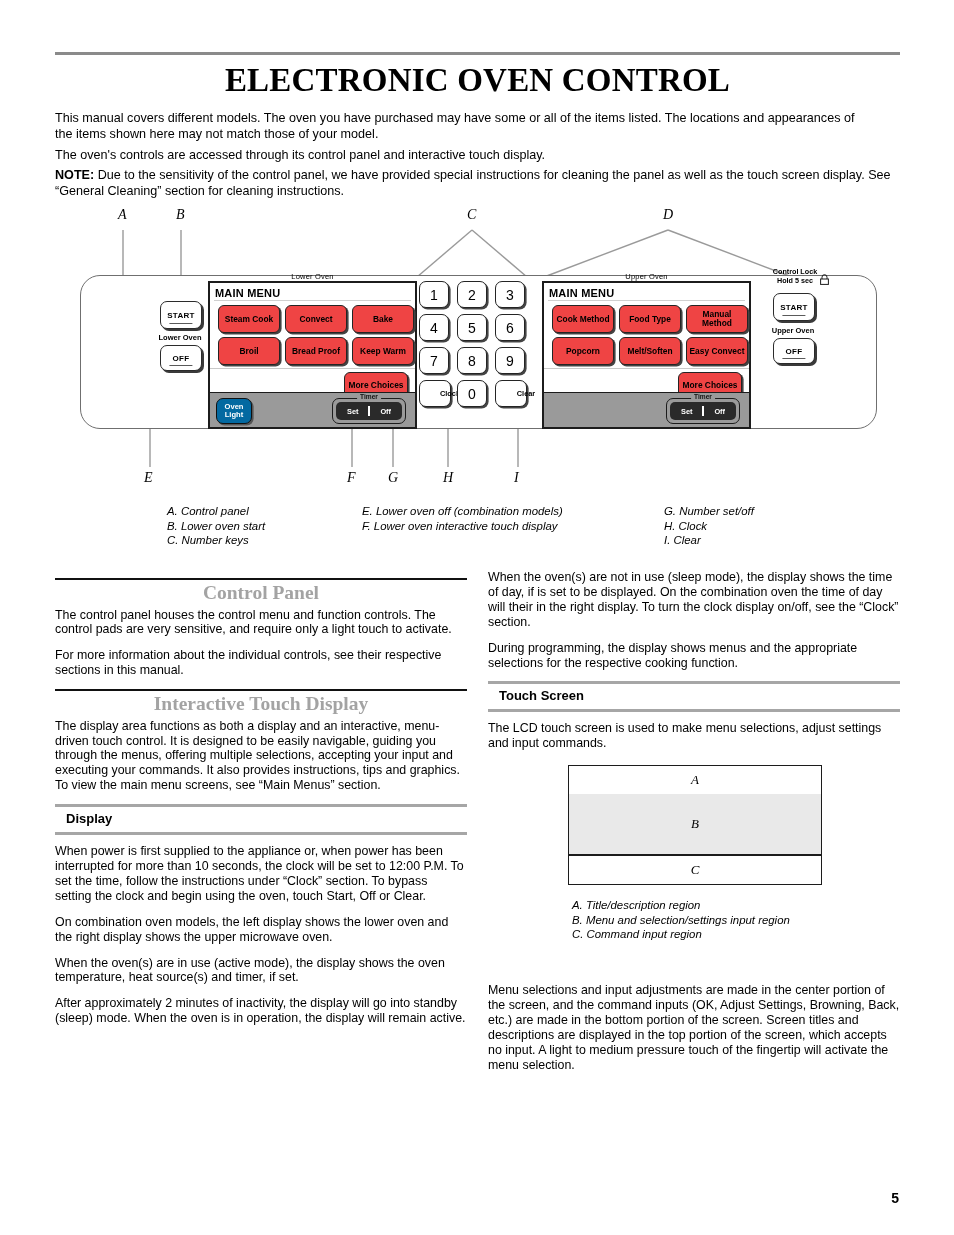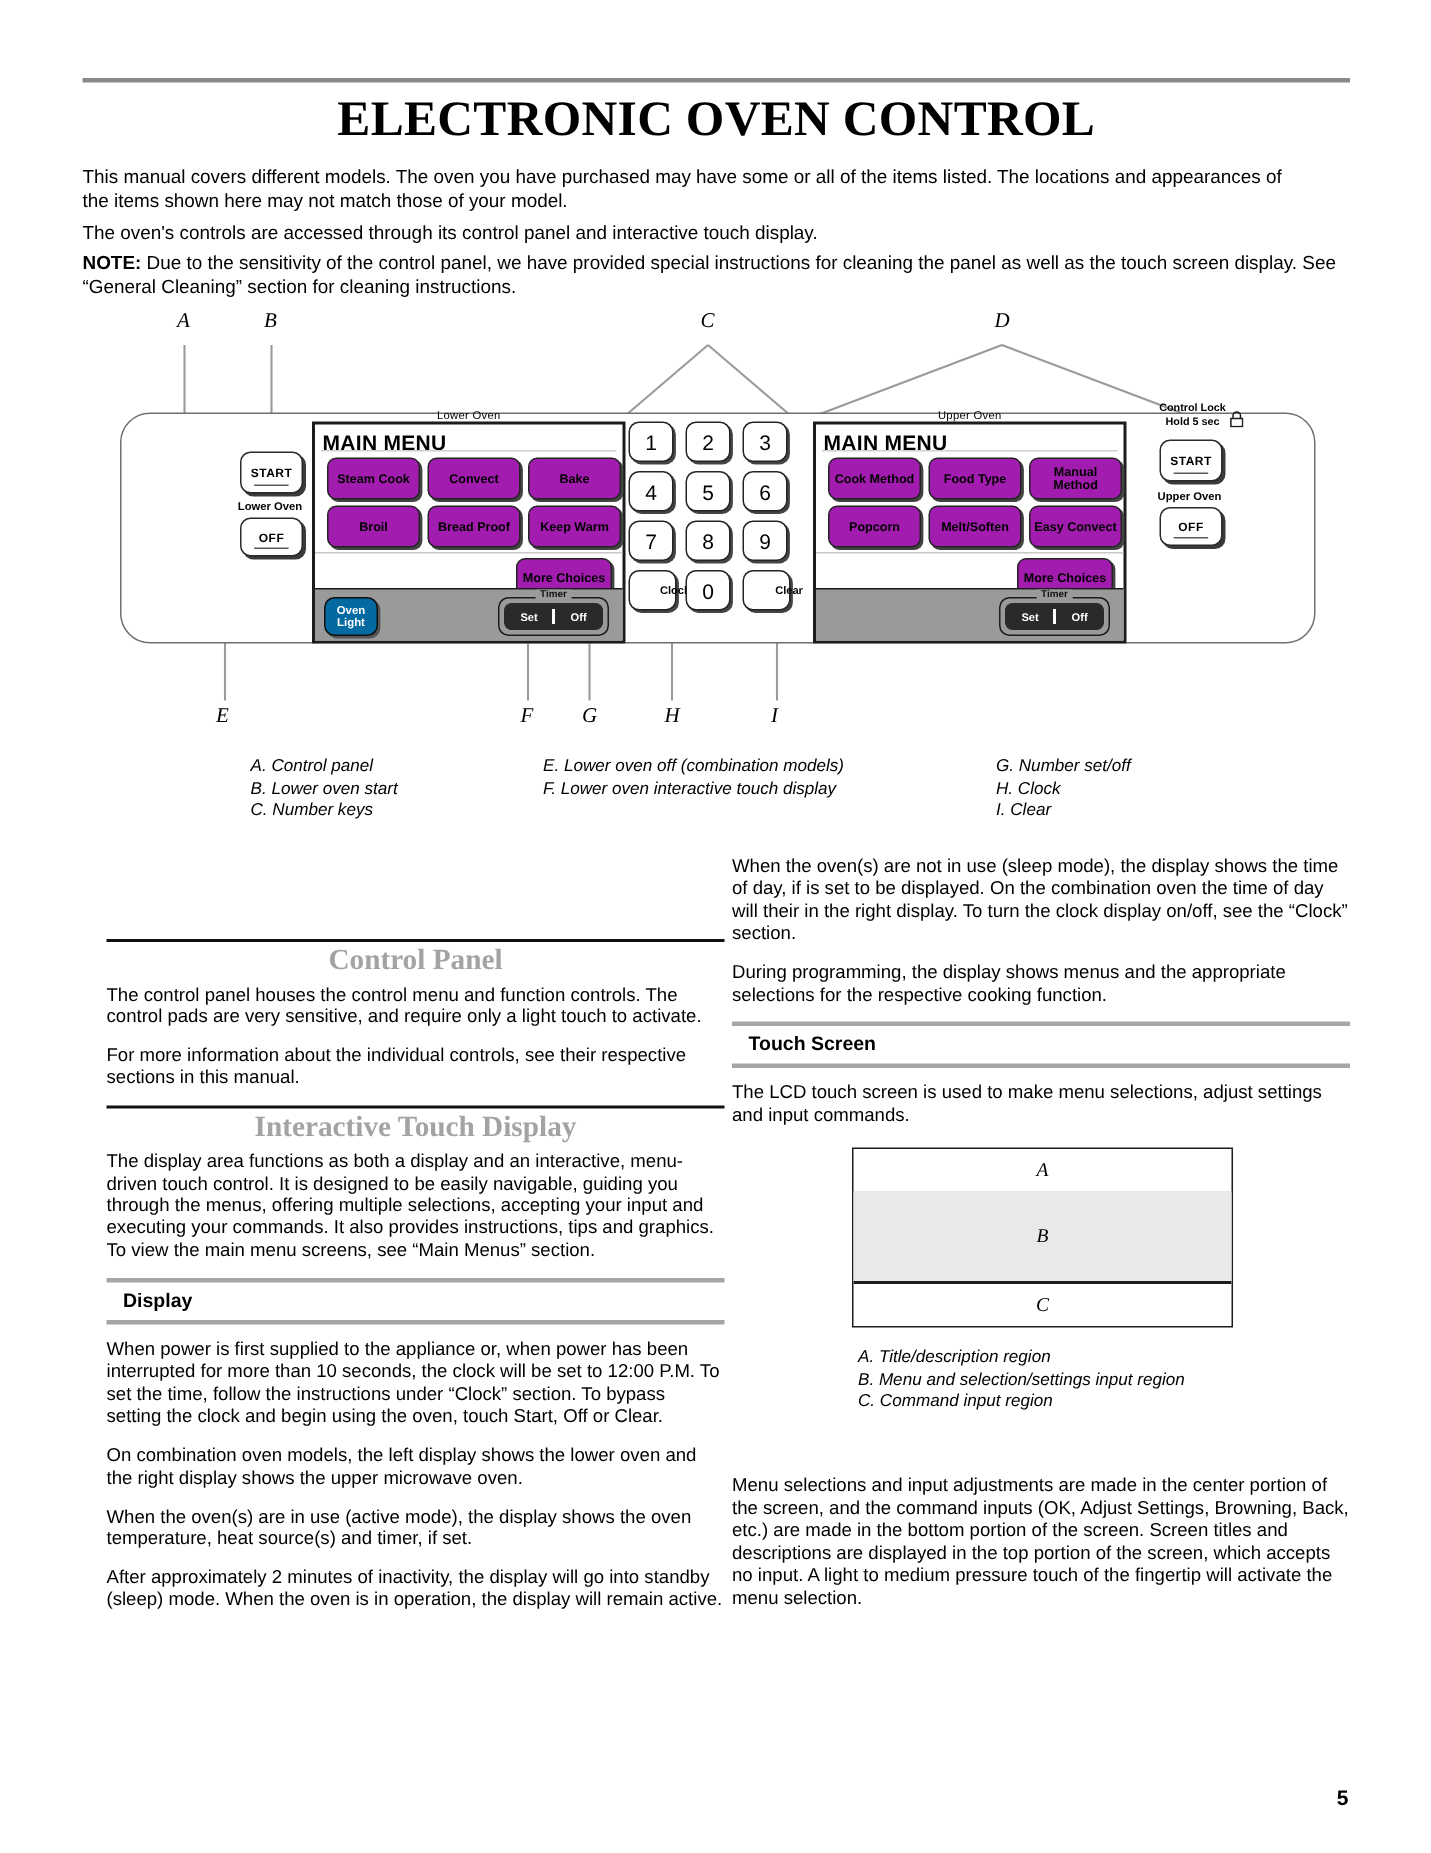--- a/index.html
+++ b/index.html
@@ -27,24 +27,24 @@
 
   .btn3d{position:absolute;border:1.6px solid #2b2b2b;border-radius:7px;background:#fff;
     box-shadow:2px 2px 0 0 #3a3a3a;display:flex;align-items:center;justify-content:center;
     font-size:8px;font-weight:bold;letter-spacing:.3px;}
   .btn3d .uline{position:absolute;left:50%;transform:translateX(-50%);bottom:4px;width:58%;height:1.5px;background:#5a5a5a;}
   .sidelbl{position:absolute;font-size:7.5px;font-weight:bold;text-align:center;white-space:nowrap;}
 
   
   .oven{position:absolute;border:2.2px solid #1c1c1c;background:#fff;}
   .oven-cap{position:absolute;font-size:7.5px;text-align:center;width:100%;top:-11px;left:0;letter-spacing:.2px;}
-  .mm{position:absolute;left:5px;top:4px;font-size:14px;font-weight:bold;letter-spacing:.2px;}
+  .mm{position:absolute;left:5px;top:4px;font-size:11px;font-weight:bold;letter-spacing:.2px;}
   .mmrule{position:absolute;left:4px;right:4px;top:17px;height:1px;background:#d0d0d0;}
   .keyrow{position:absolute;display:flex;gap:5px;}
-  .key{border:1.5px solid #242424;border-radius:6px;background:#a21caf;box-shadow:1.6px 1.6px 0 0 #444;
+  .key{border:1.5px solid #242424;border-radius:6px;background:#ef4444;box-shadow:1.6px 1.6px 0 0 #444;
     display:flex;align-items:center;justify-content:center;text-align:center;font-size:8.4px;font-weight:bold;line-height:9px;}
   .divline{position:absolute;left:0;right:0;height:1px;background:#c9c9c9;}
   .graystrip{position:absolute;left:0;right:0;bottom:0;background:#9a9a9a;border-top:1.6px solid #1c1c1c;}
   .darkbtn{position:absolute;background:#0369a1;border:1.4px solid #111;border-radius:7px;color:#fff;
     box-shadow:1.6px 1.6px 0 0 #555;display:flex;align-items:center;justify-content:center;
     text-align:center;font-size:7.6px;font-weight:bold;line-height:8.4px;}
   .timerbox{position:absolute;border:1.6px solid #1c1c1c;border-radius:7px;}
   .timerlbl{position:absolute;top:-6px;left:50%;transform:translateX(-50%);background:#9a9a9a;
     padding:0 3px;font-size:6.6px;font-weight:bold;color:#111;white-space:nowrap;}
   .setoff{position:absolute;left:3px;right:3px;top:3px;bottom:3px;background:#2a2a2a;border-radius:5px;
@@ -57,21 +57,21 @@
   .numkey.small{font-size:7.4px;font-weight:bold;padding-left:30px;}
 
   .lockwrap{position:absolute;font-size:7.2px;font-weight:bold;line-height:9px;text-align:center;white-space:nowrap;}
 
   
   .legend{position:absolute;font-family:"Liberation Sans",sans-serif;font-style:italic;font-size:11.4px;line-height:14.6px;}
   .legend .ind{padding-left:11px;text-indent:-11px;}
 
   
   .col{position:absolute;width:412px;font-size:12.4px;line-height:14.9px;}
-  .colL{left:71px;top:578px;margin-top:48px;}
+  .colL{left:55px;top:578px;}
   .colR{left:488px;top:570px;}
   .rule-black{height:1.6px;background:#111;margin:0 0 6px 0;}
   .rule-gray{height:3px;background:#a6a6a6;}
   .h1s{font-family:"Liberation Serif",serif;font-weight:bold;font-size:19.5px;color:#a3a3a3;text-align:center;margin:2px 0 7px 0;}
   .h2s{font-size:13px;font-weight:bold;padding:5px 0 5px 11px;}
   .para{margin:0 0 11px 0;}
 
   .tsdiag{position:absolute;left:568px;top:765px;width:252px;height:118px;border:1.3px solid #1c1c1c;background:#fff;}
   .ts-a{position:absolute;left:0;top:0;right:0;height:28px;border-bottom:1.3px solid #1c1c1c;}
   .ts-b{position:absolute;left:0;top:28px;right:0;height:60px;background:#e9e9e9;border-bottom:2.6px solid #1c1c1c;}

